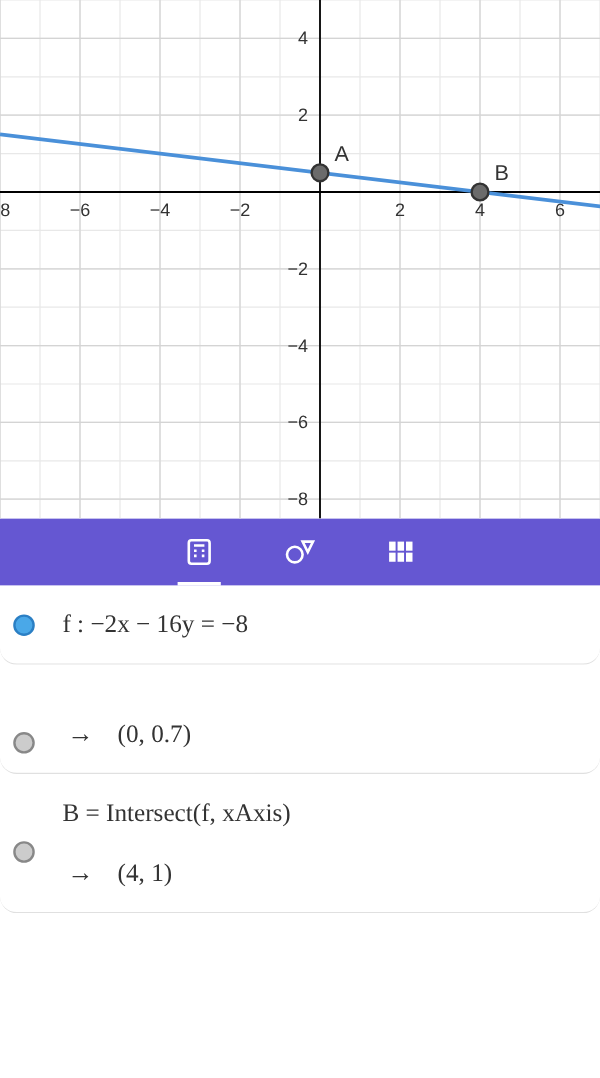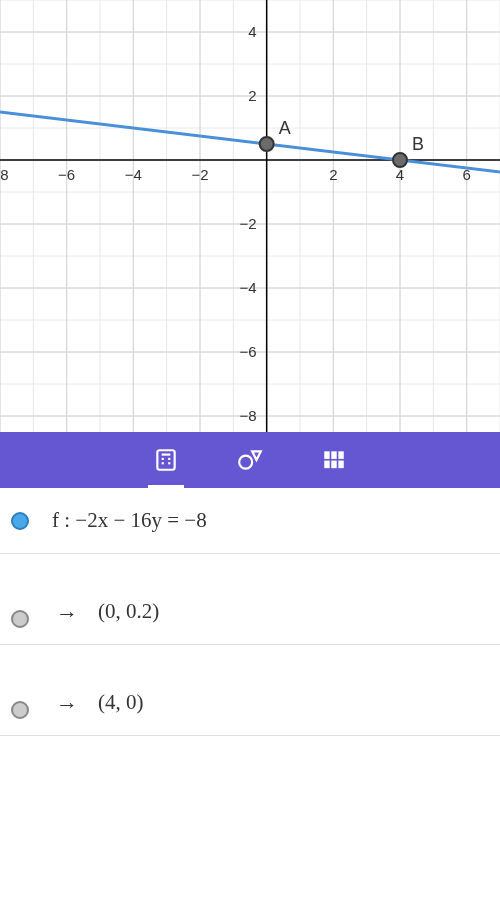--- a/index.html
+++ b/index.html
@@ -3,21 +3,21 @@
 <meta charset="utf-8">
 <style>
 * { margin: 0; padding: 0; box-sizing: border-box; }
 body { font-family: Arial, sans-serif; width: 500px; height: 898px; overflow: hidden; background: #fff; }
 .graph-area { width: 500px; height: 432px; position: relative; background: #fff; }
 .graph-area svg { position: absolute; top: 0; left: 0; }
 .toolbar { background: #6557d2; height: 56px; display: flex; align-items: center; justify-content: center; gap: 56px; }
 .tool-icon { width: 28px; height: 28px; display: flex; align-items: center; justify-content: center; cursor: pointer; position: relative; }
 .tool-icon.active::after { content: ""; position: absolute; bottom: -14px; left: -4px; right: -4px; height: 3px; background: #fff; }
 .list { background: #fff; }
-.row { display: flex; align-items: flex-start; border-bottom: 1px solid #e0e0e0; padding: 0; }
+.row { display: flex; align-items: flex-start; border-bottom: 1px solid #e0e0e0; padding: 0; border-radius: 14px; }
 .marker-col { width: 40px; display: flex; align-items: center; justify-content: center; padding-top: 24px; }
 .marker { width: 18px; height: 18px; border-radius: 50%; border: 2px solid; }
 .marker.blue { background: #4aa8e8; border-color: #2b7fc4; }
 .marker.gray { background: #ccc; border-color: #888; }
 .content-col { flex: 1; padding: 20px 12px; font-family: 'Times New Roman', serif; font-size: 21px; color: #333; }
 .sub-row { display: flex; align-items: center; gap: 20px; margin-top: 24px; }
 .arrow { font-size: 22px; color: #333; margin-left: 4px; }
 .value { font-size: 21px; }
 </style>
 </head>
@@ -132,30 +132,31 @@
     </div>
   </div>
 
   <div class="row">
     <div class="marker-col" style="padding-top:56px">
       <div class="marker gray"></div>
     </div>
     <div class="content-col">
       <div class="sub-row">
         <span class="arrow">→</span>
-        <span class="value">(0, 0.2)</span>
+        <span class="value">(0, 0.7)</span>
       </div>
     </div>
   </div>
 
   <div class="row">
     <div class="marker-col" style="padding-top:56px">
       <div class="marker gray"></div>
     </div>
     <div class="content-col">
+      <div>B  =  Intersect(f, xAxis)</div>
       <div class="sub-row">
         <span class="arrow">→</span>
-        <span class="value">(4, 0)</span>
+        <span class="value">(4, 1)</span>
       </div>
     </div>
   </div>
 
 </div>
 
 </body></html>

